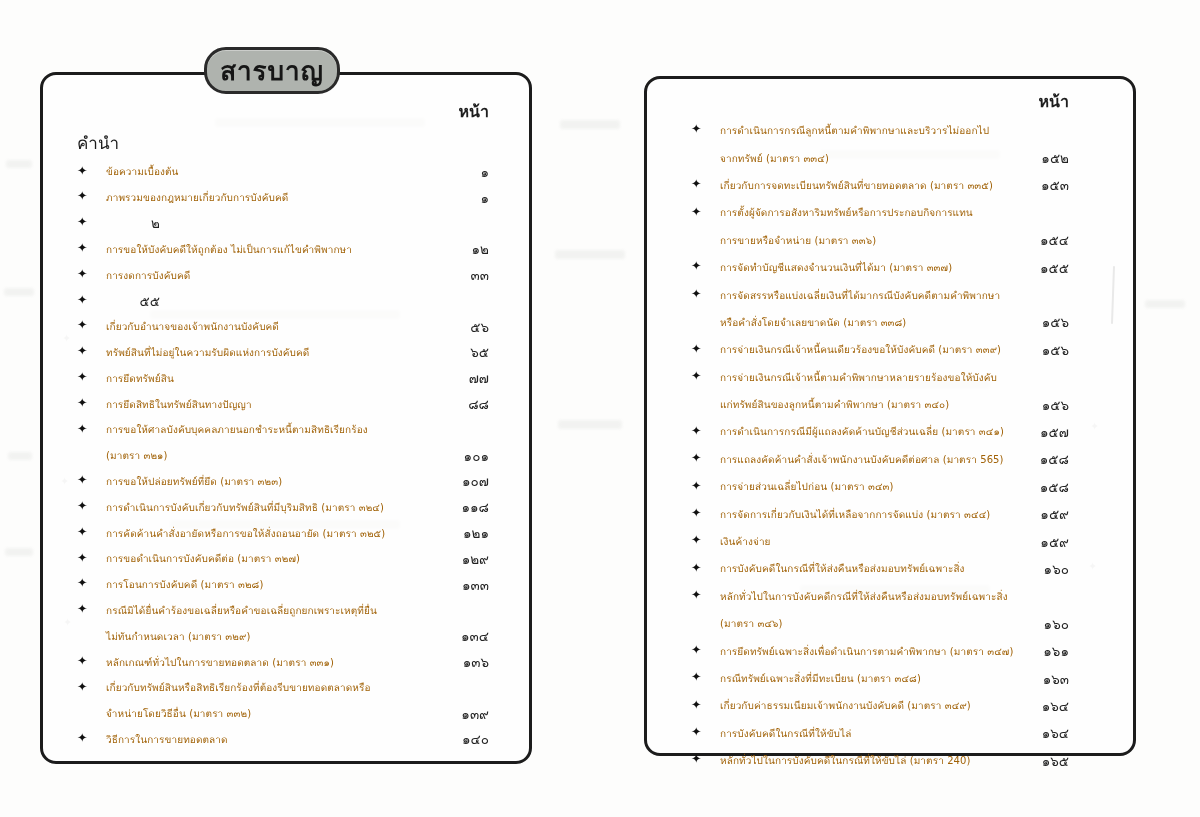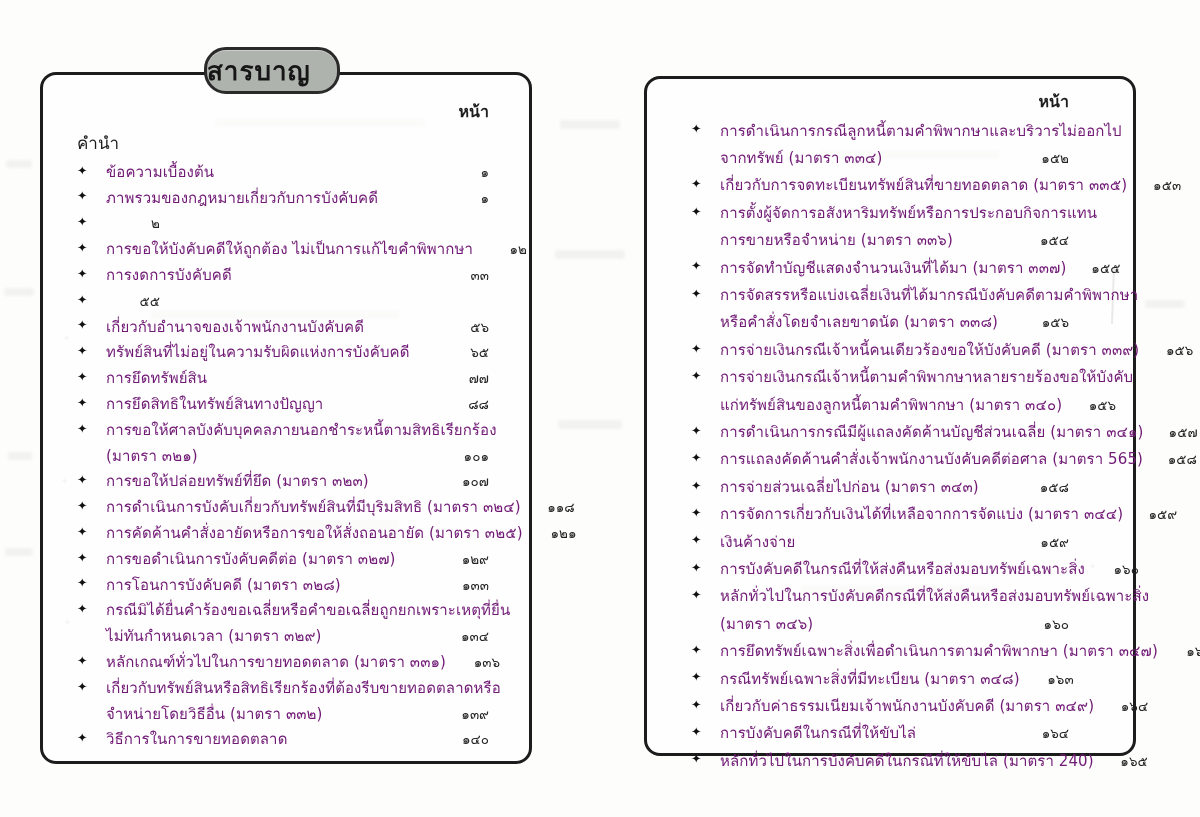--- a/index.html
+++ b/index.html
@@ -28,21 +28,21 @@
   .box-left .box-inner{padding:22px 40px 10px 34px;}
   .box-right .box-inner{padding:8px 64px 10px 44px;}
 
   
   .title-pill{
     position:absolute;left:204px;top:47px;
     width:130px;height:41px;z-index:3;
     background:#afb3ae;
     border:3px solid #2a2a2a;
     border-radius:22px;
-    display:flex;align-items:center;
+    display:flex;align-items:center;justify-content:center;
     font-size:26px;font-weight:bold;color:#161616;
     letter-spacing:1px;
     box-shadow:inset 0 1px 0 rgba(255,255,255,.35);
   }
 
   .page-header{
     text-align:right;
     font-weight:bold;font-size:16px;color:#1e1e1e;
     height:30px;line-height:30px;flex:0 0 auto;
   }
@@ -56,21 +56,21 @@
   .toc-line{display:flex;align-items:center;}
   .box-left  .toc-line{height:25.8px;}
   .box-right .toc-line{height:27.4px;}
   .bullet{
     width:29px;flex:0 0 auto;
     font-size:12.5px;color:#101010;line-height:1;
     transform:translateY(-1px);
   }
   .label{
     flex:1 1 auto;
-    font-size:15px;color:#701a75;
+    font-size:10px;color:#a16207;
     white-space:nowrap;letter-spacing:.1px;
   }
   .pagenum{
     flex:0 0 auto;width:54px;text-align:right;
     font-size:13.5px;color:#222;
   }
 
   
   .ghost{
     position:absolute;background:#6a6f6a;border-radius:3px;

